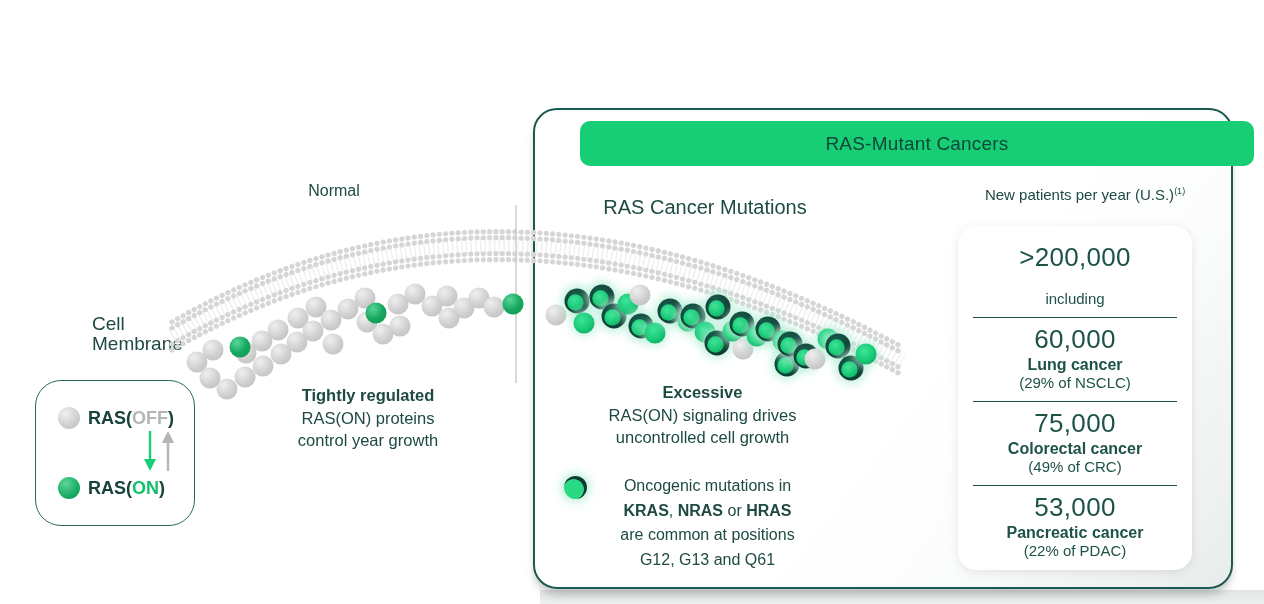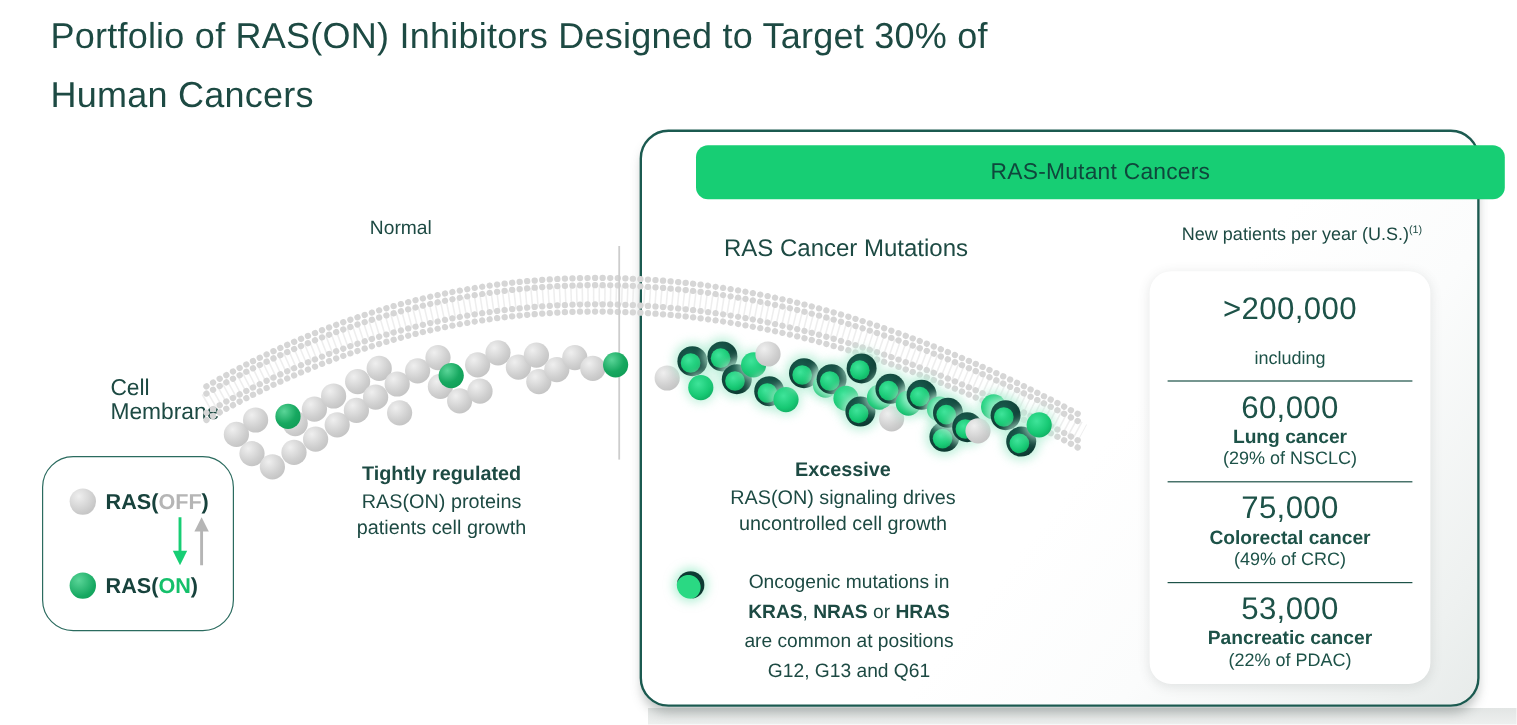--- a/index.html
+++ b/index.html
@@ -58,21 +58,20 @@
   .stat-div{width:204px;border-top:1.2px solid #1d5248;margin:10px 0 6px 0;}
   .stat-val{font-size:26px;letter-spacing:.3px;}
   .stat-label{font-size:16px;font-weight:700;margin-top:1px;}
   .stat-detail{font-size:15px;}
 </style>
 </head>
 <body>
 
 <div class="stage">
 
-  <div class="title">Portfolio of RAS(ON) Inhibitors Designed to Target 30% of Human Cancers</div>
 
   <div class="floor"></div>
 
   <div class="big-box"></div>
   <div class="banner">RAS-Mutant Cancers</div>
 
   <div class="heading h-normal">Normal</div>
   <div class="heading h-mutations">RAS Cancer Mutations</div>
   <div class="heading h-patients"><span>New patients per year (U.S.)</span><sup>(1)</sup></div>
 
@@ -215,21 +214,21 @@
         <circle cx="851" cy="368" r="12.5" fill="url(#gRing)"></circle>
         <circle cx="849.5" cy="369.5" r="8.2" fill="url(#gBright)"></circle>
         <circle cx="866" cy="354" r="13" fill="#b9efd8" filter="url(#soft)" opacity="0.8"></circle>
         <circle cx="866" cy="354" r="10.5" fill="url(#gBright)"></circle>
       </g>
   </svg>
 
   <div class="caption cap-normal">
     <div class="cap-bold">Tightly regulated</div>
     <div>RAS(ON) proteins</div>
-    <div>patients cell growth</div>
+    <div>control year growth</div>
   </div>
 
   <div class="caption cap-mutant">
     <div class="cap-bold">Excessive</div>
     <div>RAS(ON) signaling drives</div>
     <div>uncontrolled cell growth</div>
   </div>
 
   <span class="note-ball"></span>
   <div class="note">

